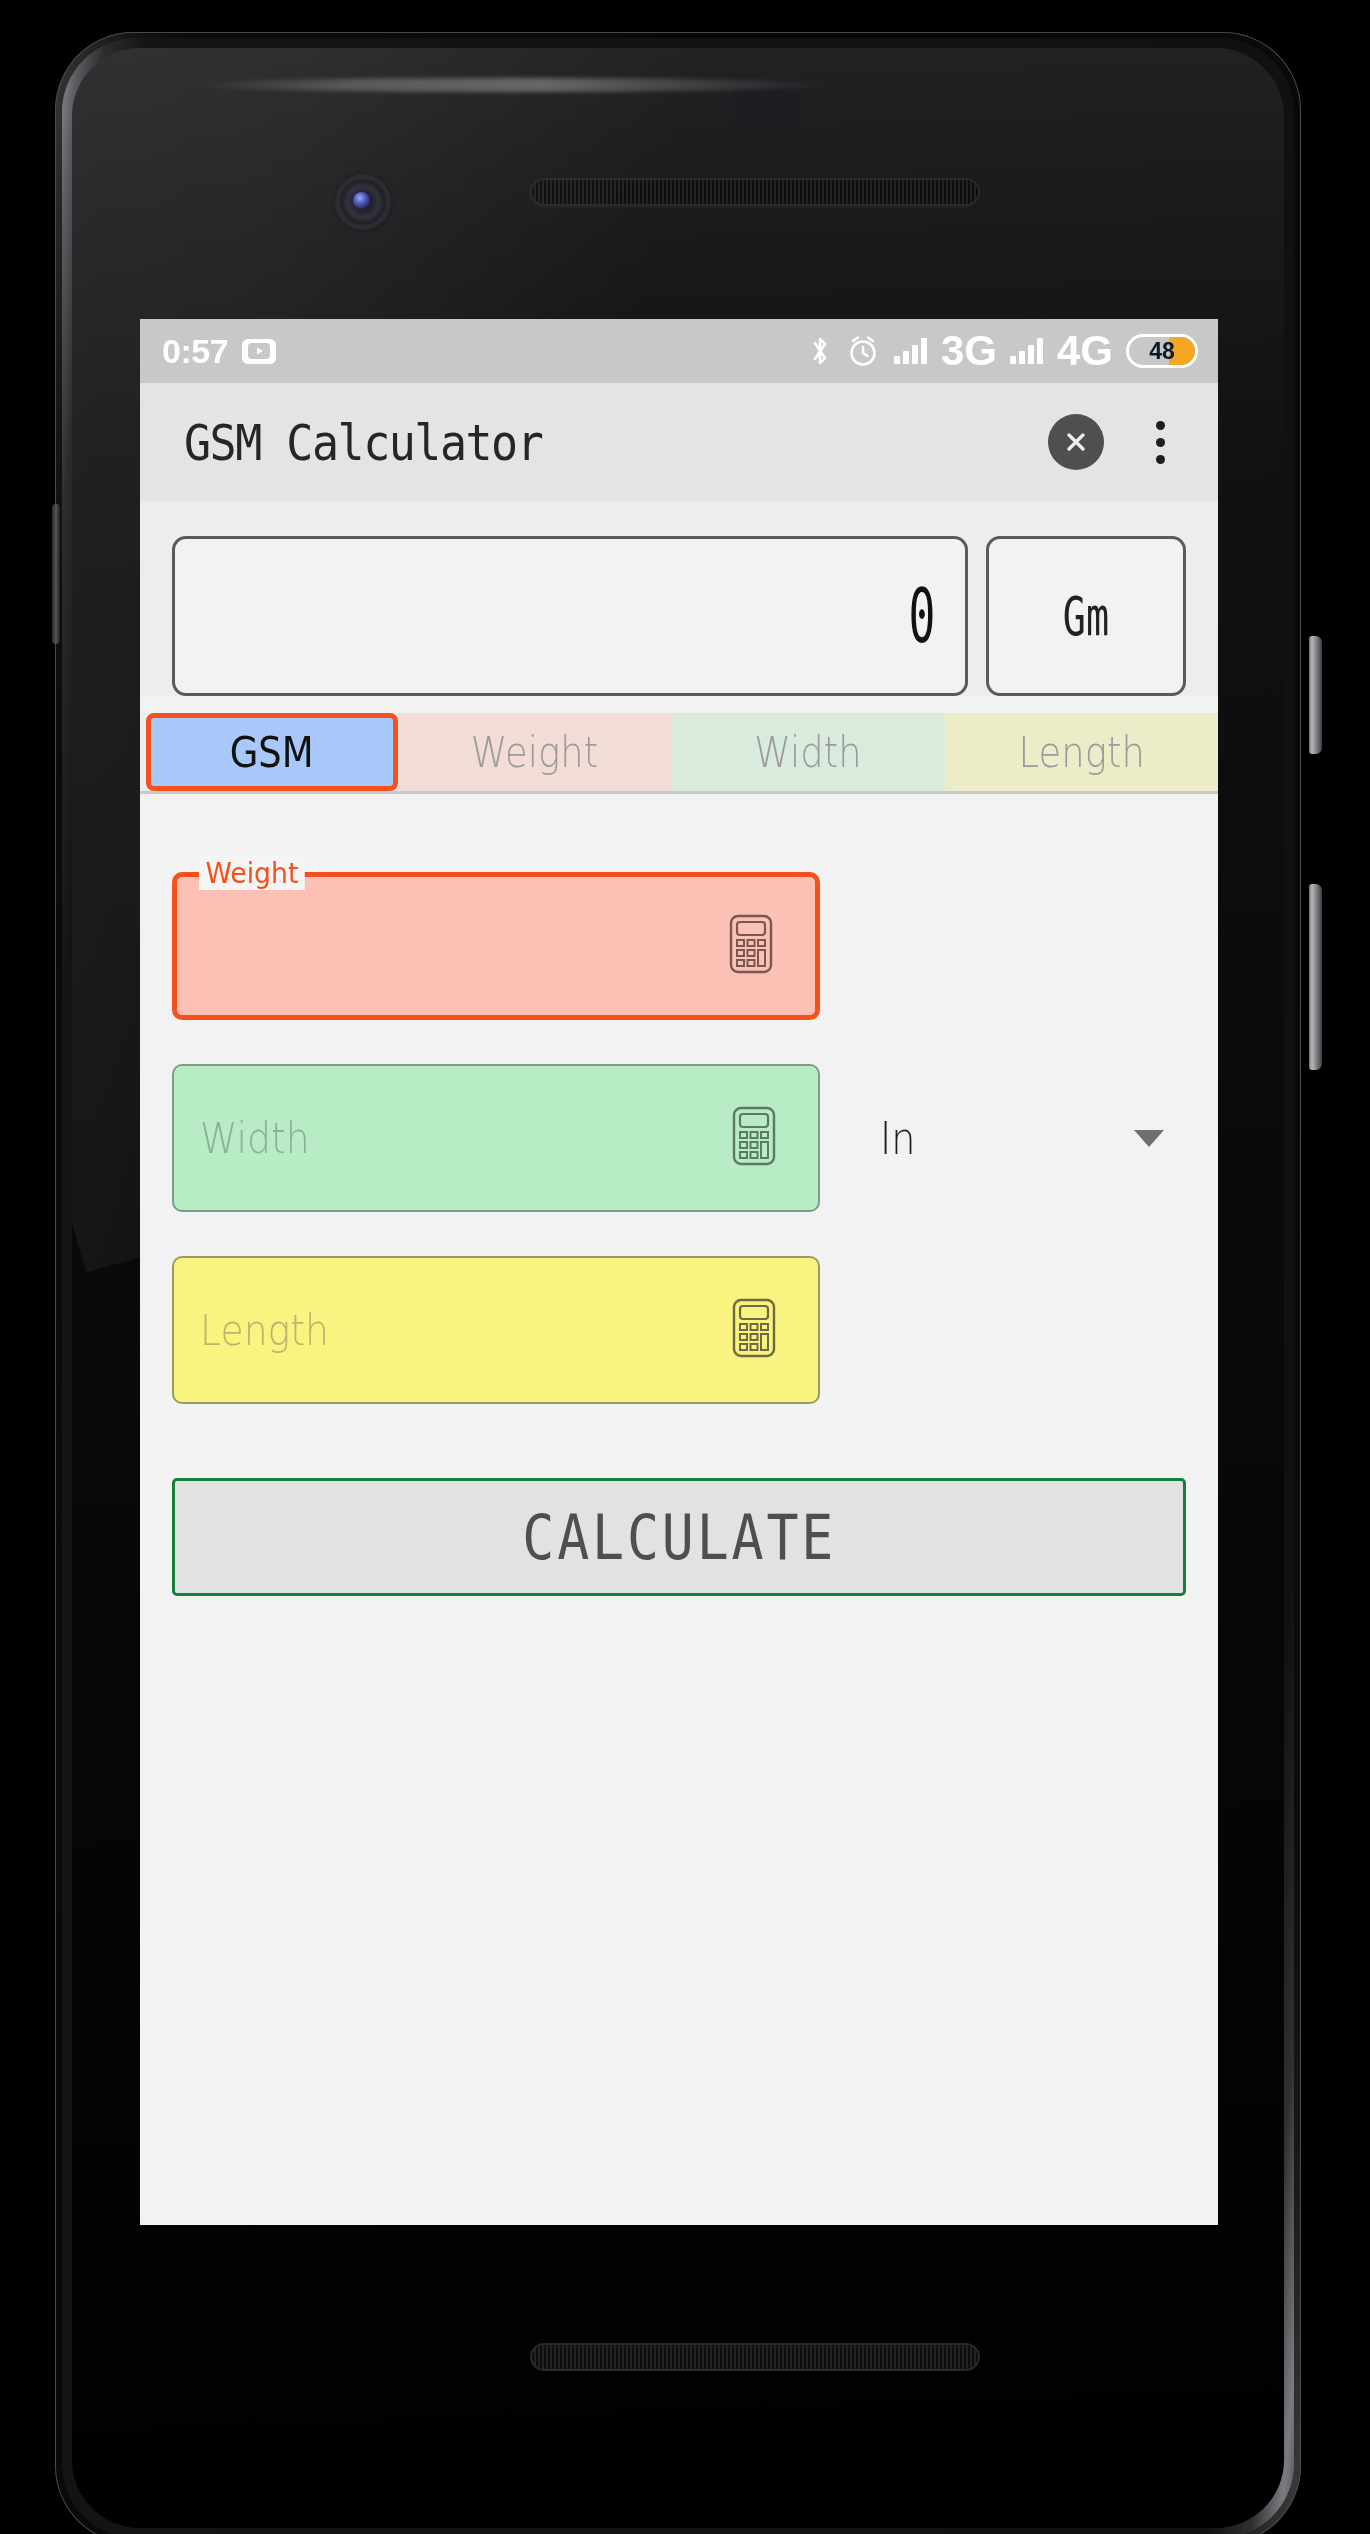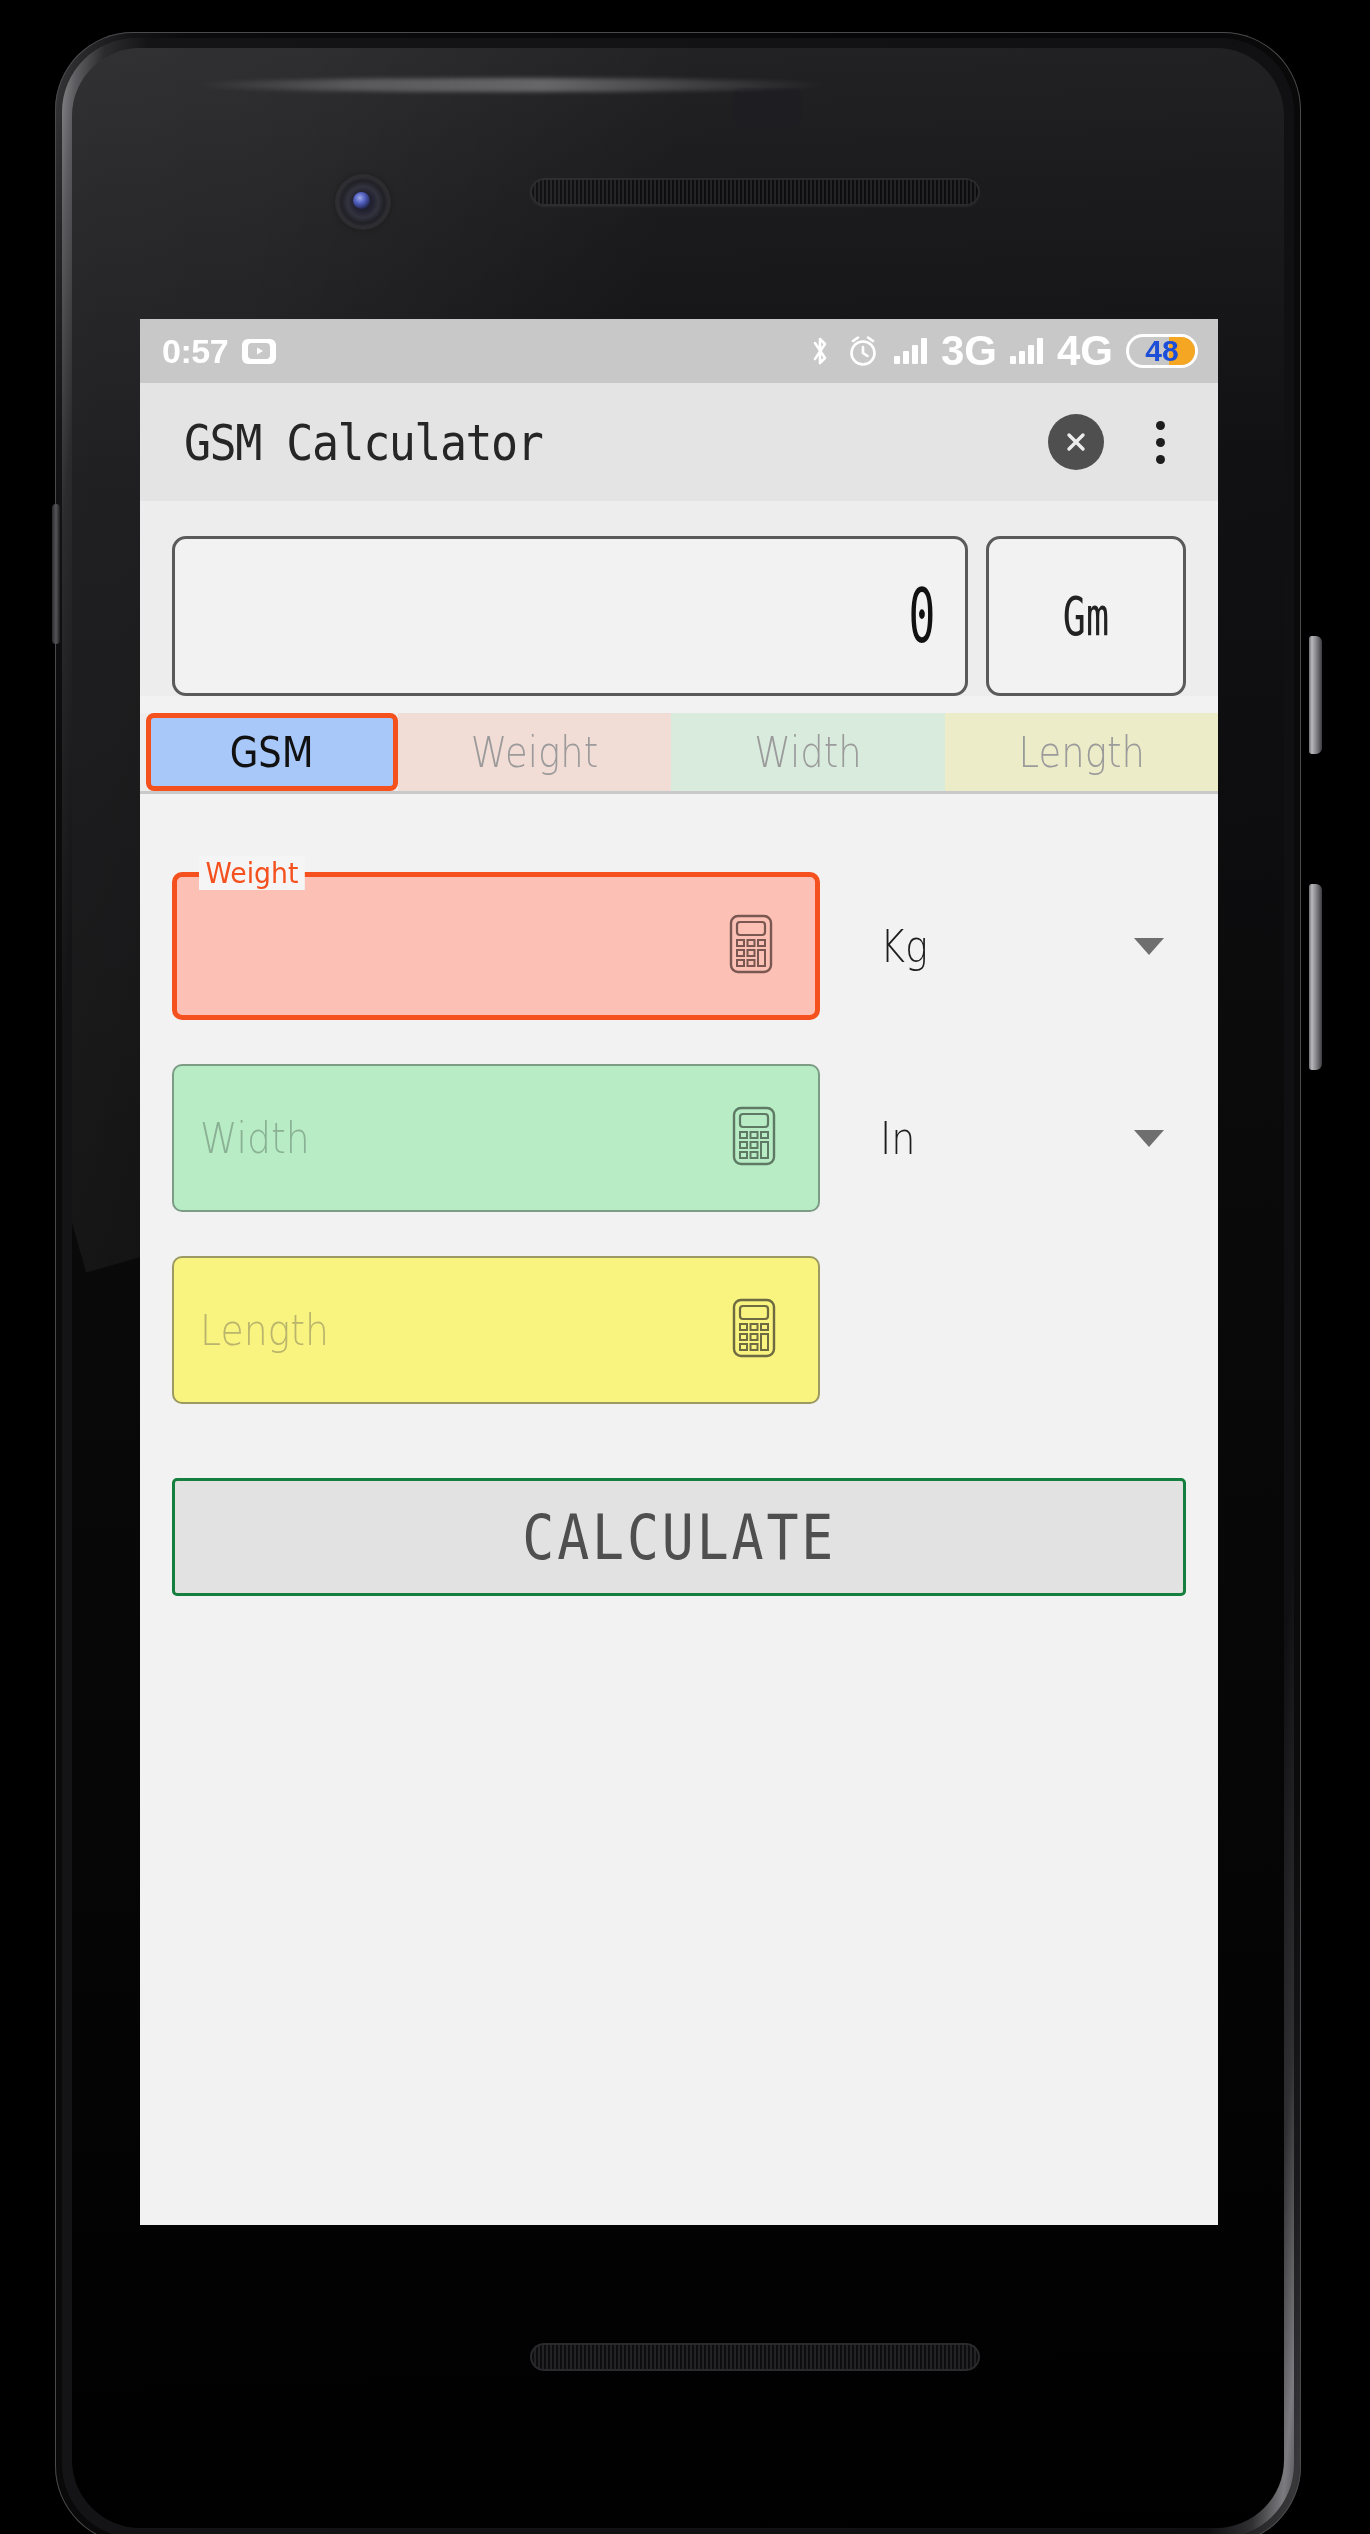--- a/index.html
+++ b/index.html
@@ -239,22 +239,22 @@
     overflow: hidden;
   }
   .battery .fill {
     position: absolute;
     right: 0; top: 0; bottom: 0;
     width: 40%;
     background: #f5a623;
   }
   .battery span {
     position: relative;
-    color: #1d4ed8;
-    font-size: 30px;
+    color: #0f172a;
+    font-size: 23px;
     font-weight: bold;
     line-height: 1;
   }
 
   
   .appbar {
     height: 118px;
     background: #e4e4e4;
     display: flex;
     align-items: center;
@@ -619,24 +619,20 @@
               <rect x="18.5" y="26" width="7" height="6" fill="none" stroke="#7a5750" stroke-width="2"></rect>
               <rect x="29" y="26" width="7" height="6" fill="none" stroke="#7a5750" stroke-width="2"></rect>
               <rect x="8" y="36" width="7" height="6" fill="none" stroke="#7a5750" stroke-width="2"></rect>
               <rect x="18.5" y="36" width="7" height="6" fill="none" stroke="#7a5750" stroke-width="2"></rect>
               <rect x="8" y="46" width="7" height="6" fill="none" stroke="#7a5750" stroke-width="2"></rect>
               <rect x="18.5" y="46" width="7" height="6" fill="none" stroke="#7a5750" stroke-width="2"></rect>
               <rect x="29" y="36" width="7" height="16" fill="none" stroke="#7a5750" stroke-width="2"></rect>
             </svg>
           </div>
         </div>
-        <div class="unit-select">
-          <div class="uval">Kg</div>
-          <div class="caret"></div>
-        </div>
       </div>
 
       <div class="field-row">
         <div class="field-box width">
           <div class="ph">Width</div>
           <div class="calc-icon">
             <svg width="44" height="60" viewBox="0 0 44 60">
               <rect x="2" y="2" width="40" height="56" rx="7" fill="none" stroke="#5e7a64" stroke-width="2.4"></rect>
               <rect x="8" y="8" width="28" height="13" rx="3" fill="none" stroke="#5e7a64" stroke-width="2.2"></rect>
               <rect x="8" y="26" width="7" height="6" fill="none" stroke="#5e7a64" stroke-width="2"></rect>

